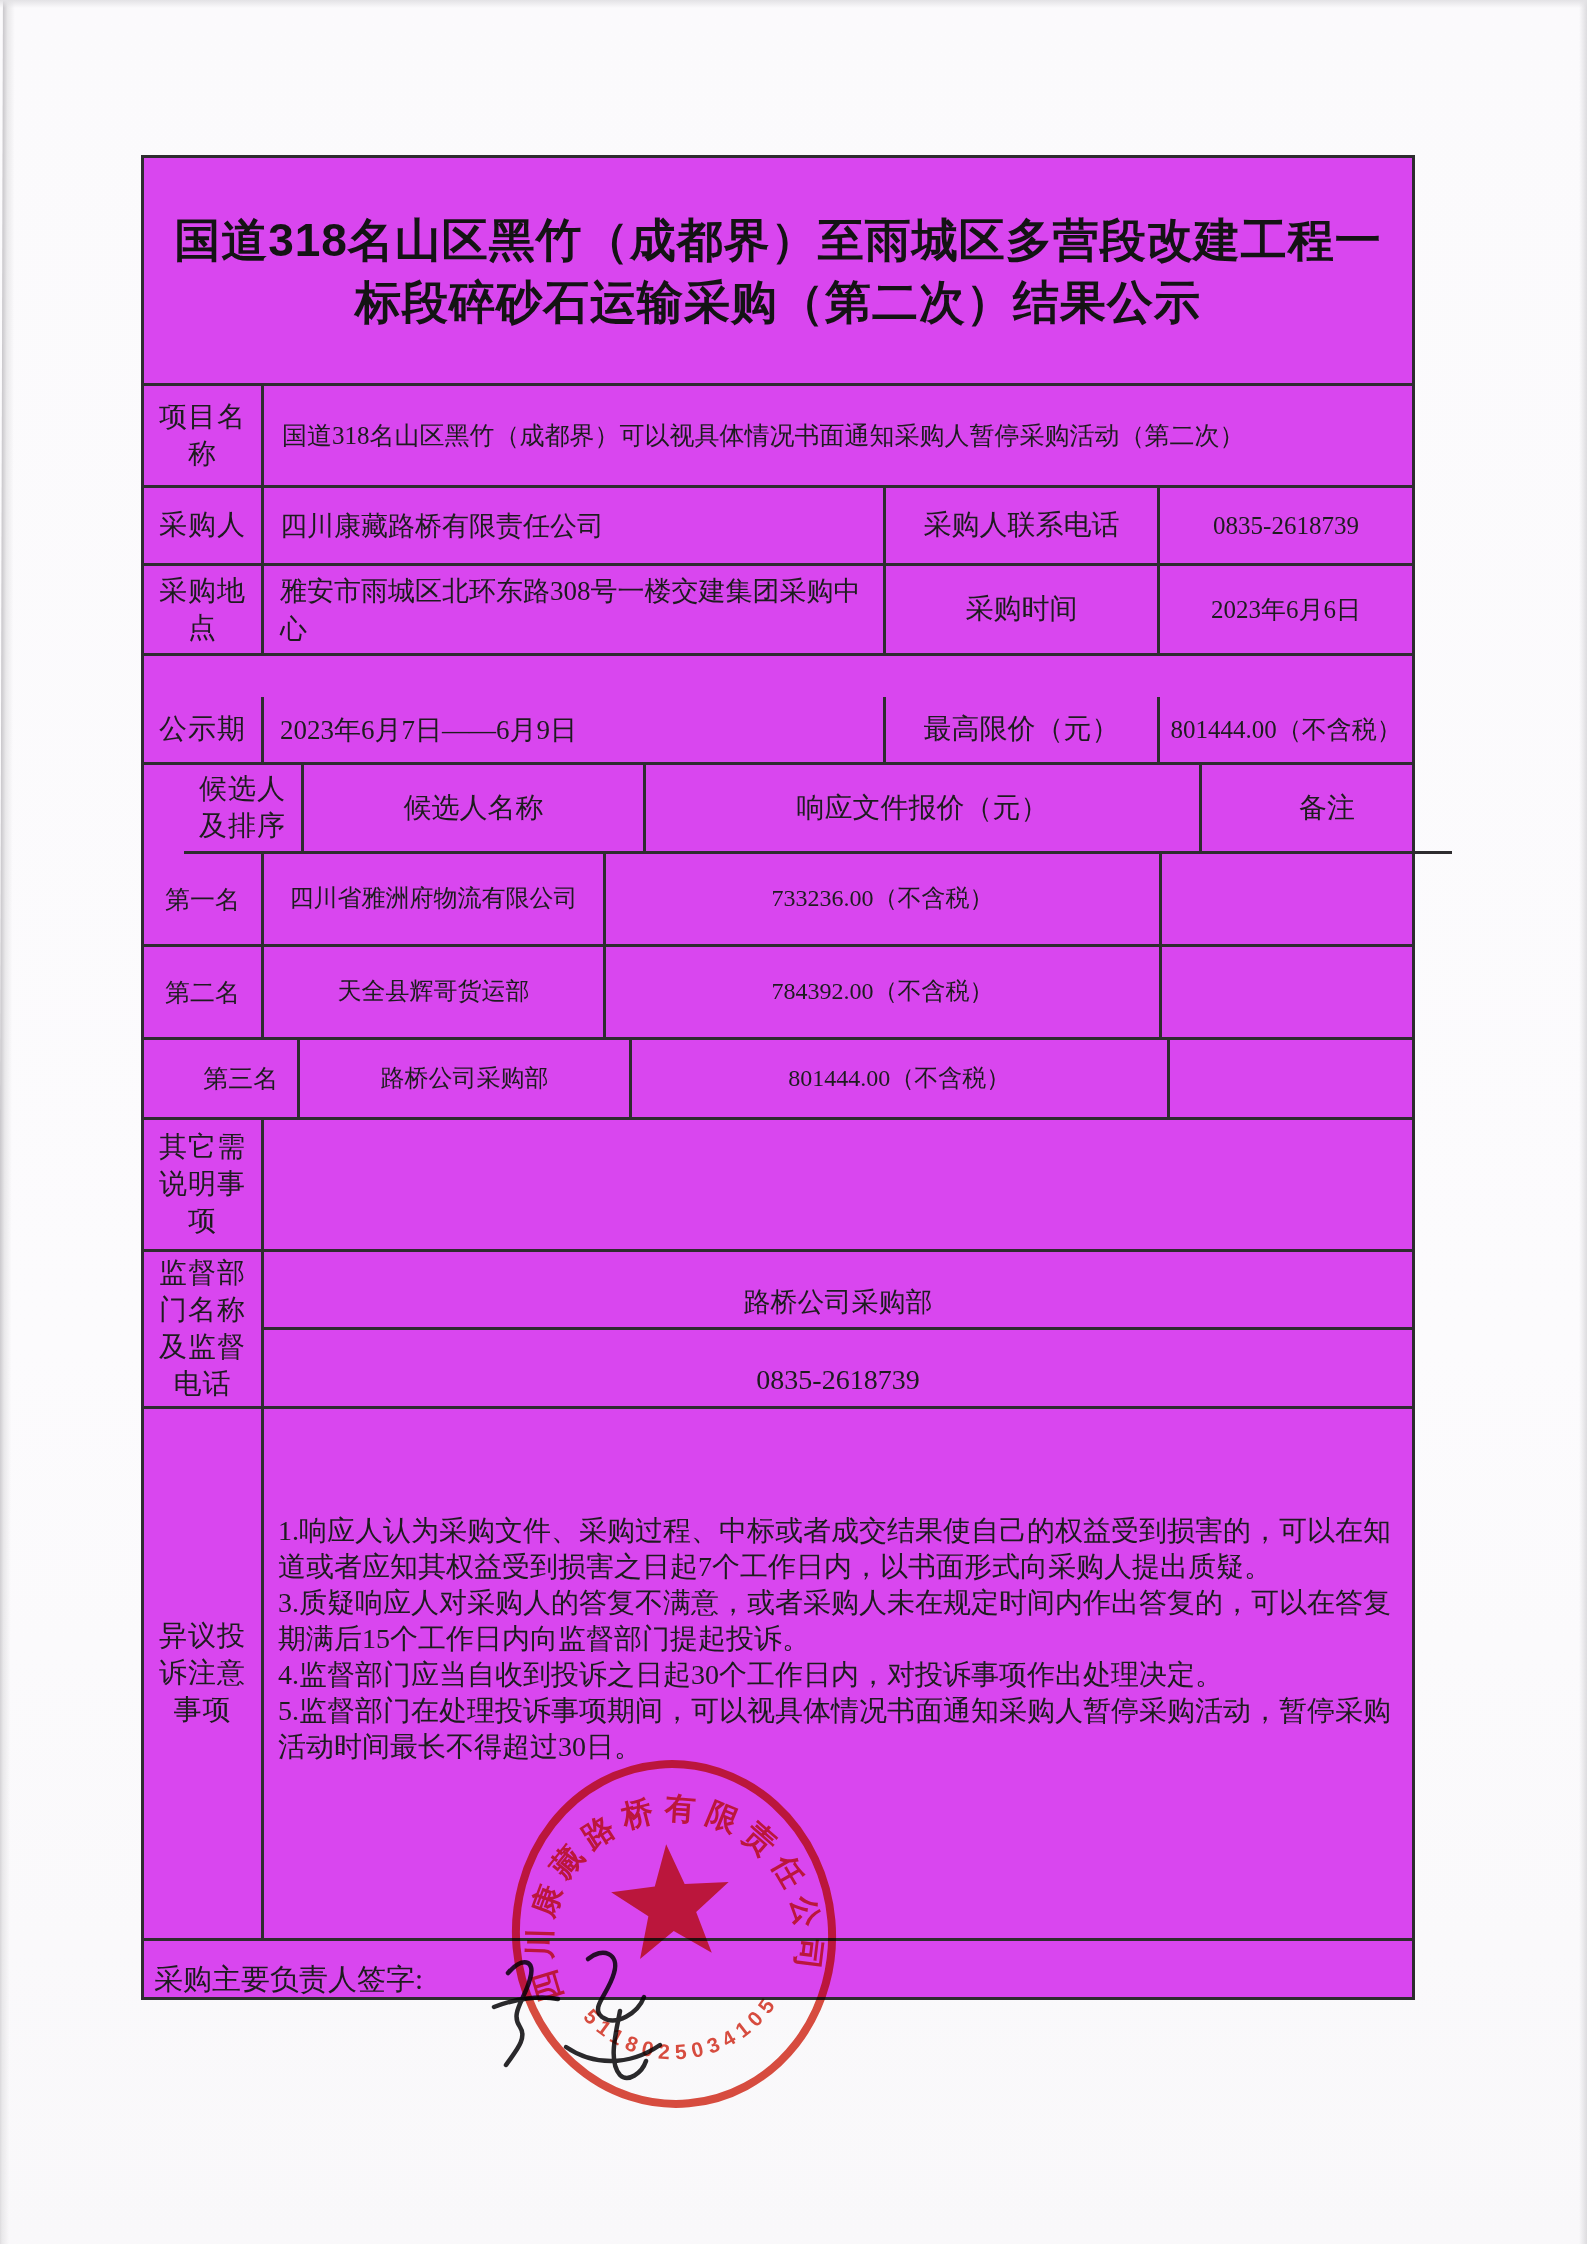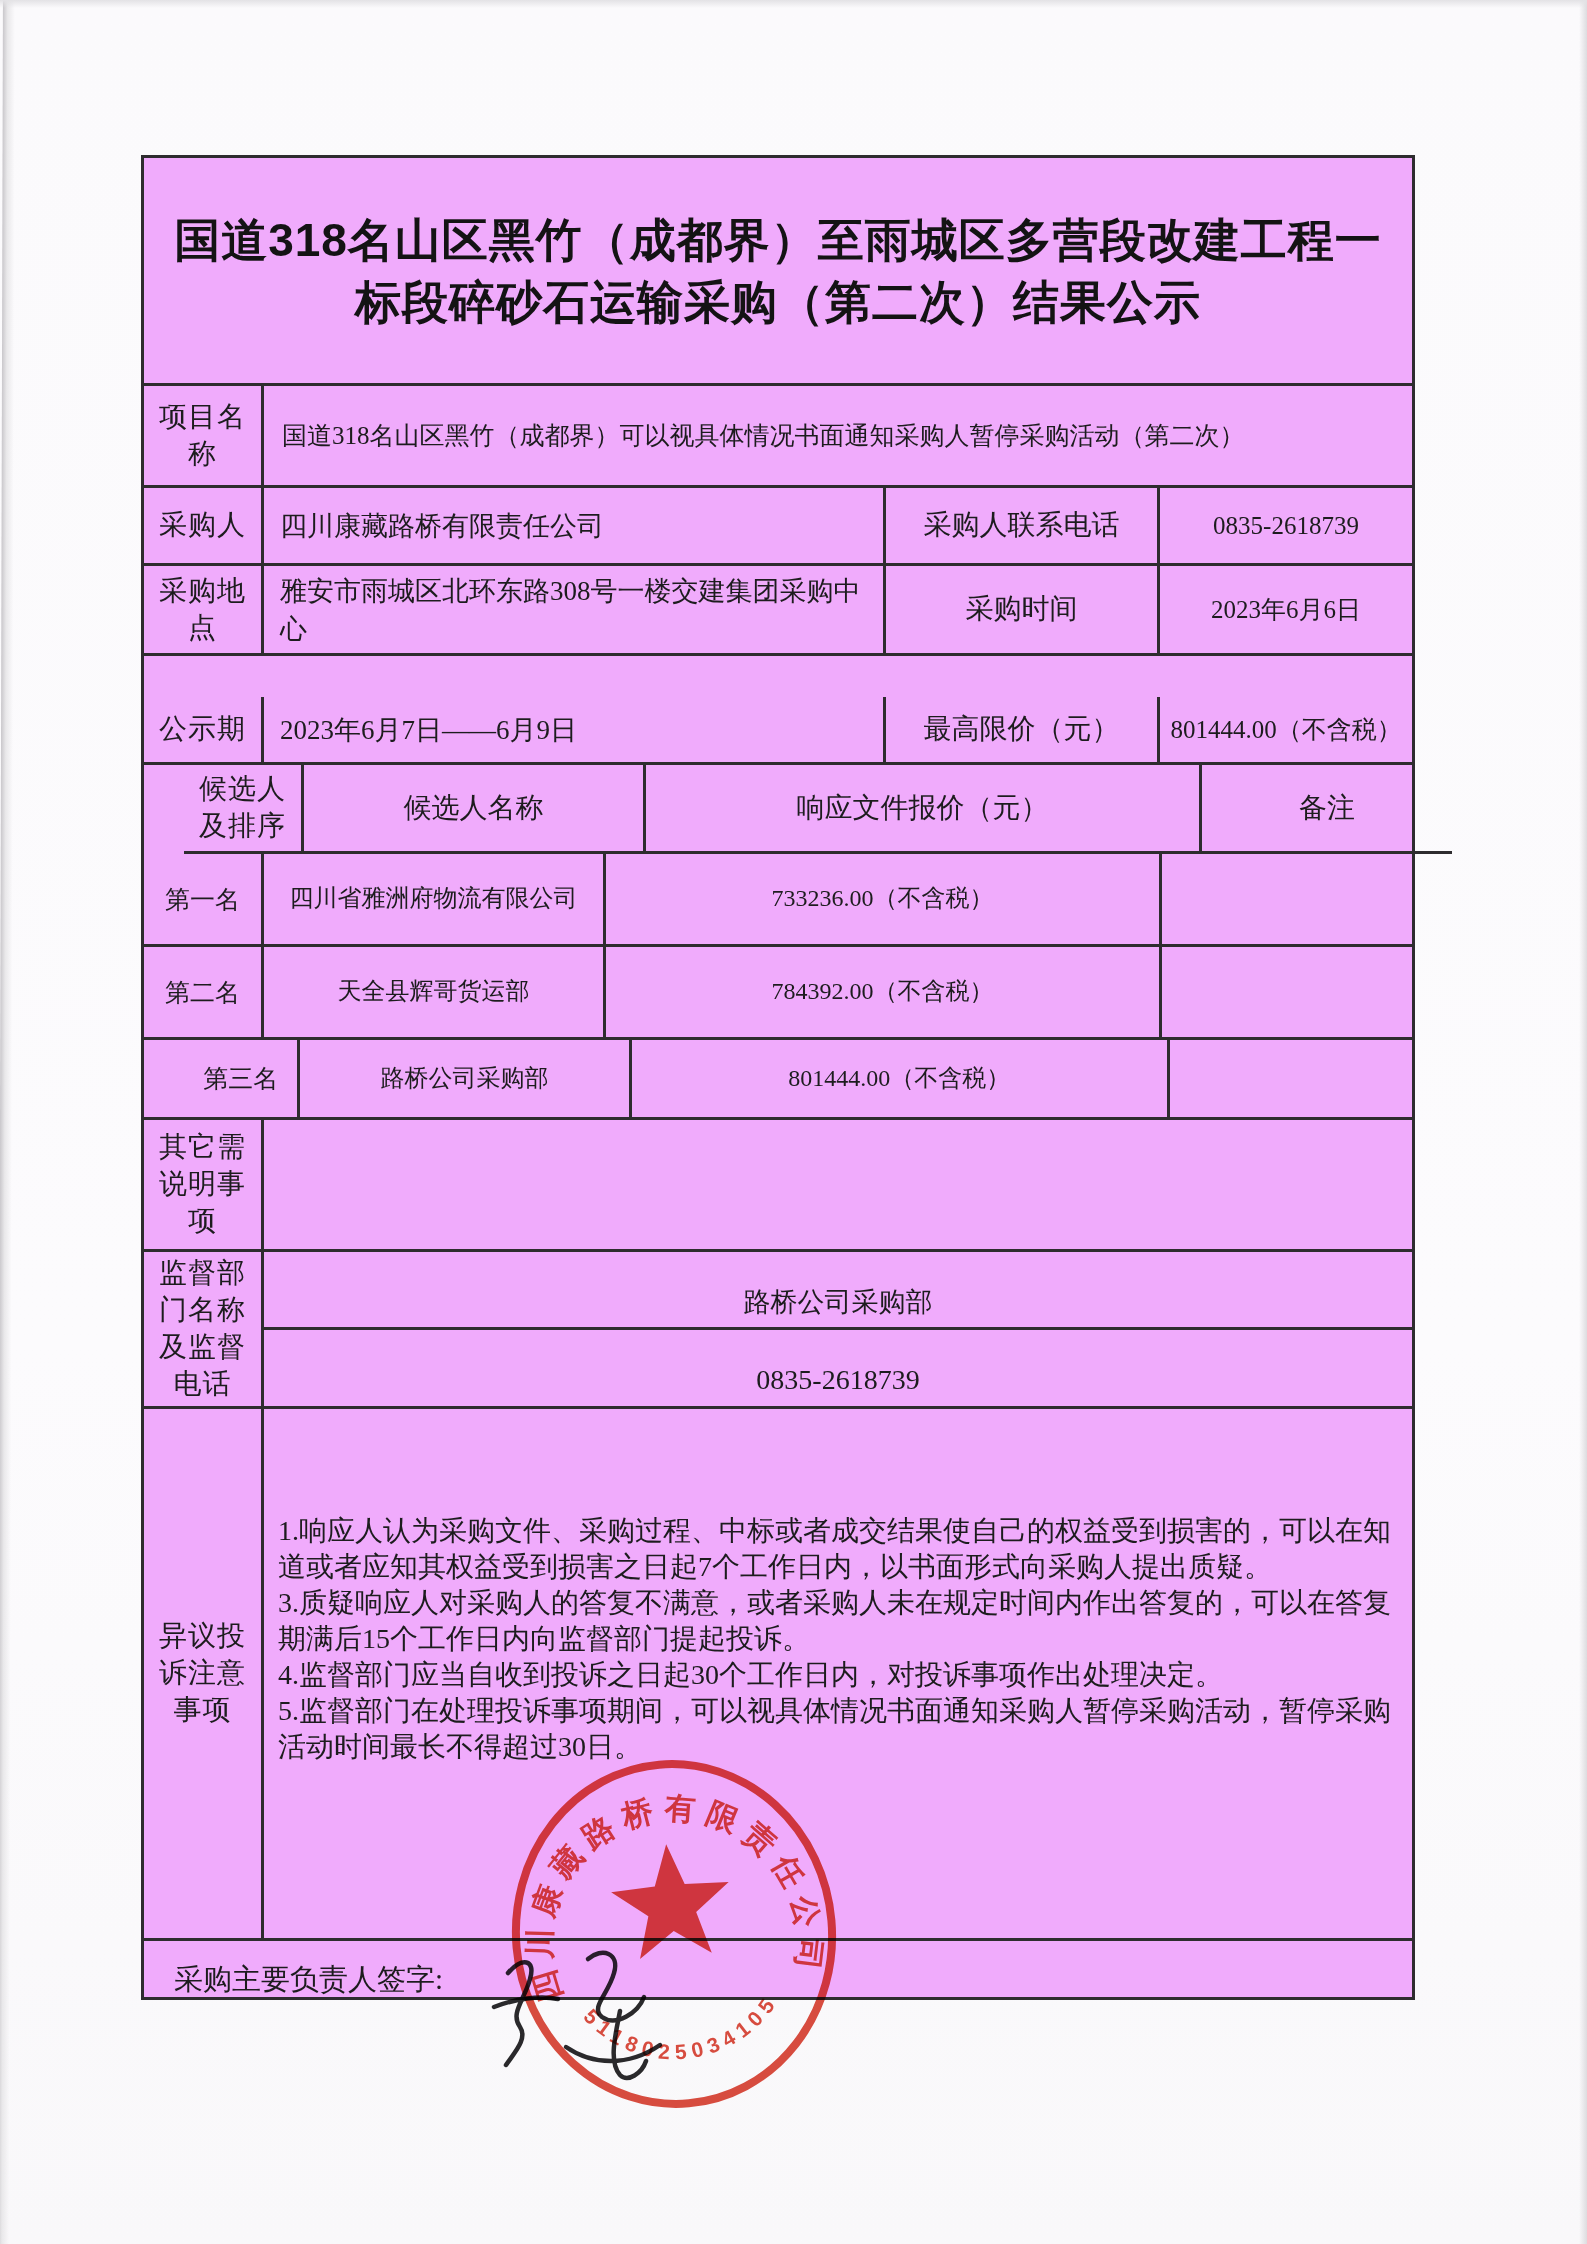--- a/index.html
+++ b/index.html
@@ -26,21 +26,21 @@
     background:linear-gradient(270deg,#dddcdf 0%,rgba(255,255,255,0) 100%);
   }
   .edge-top{
     position:absolute;left:0;top:0;width:100%;height:8px;
     background:linear-gradient(180deg,#e3e2e5 0%,rgba(255,255,255,0) 100%);
   }
   .doc-table{
     position:absolute;left:141px;top:155px;width:1274px;height:1845px;
     border:3px solid #2e2c2f;
     box-sizing:border-box;
-    background:#f0abfc;
+    background:#d946ef;
   }
   .trow{display:flex;width:100%;box-sizing:border-box;border-bottom:3px solid #2e2c2f;}
   .trow:last-child{border-bottom:none;}
   .cell{
     box-sizing:border-box;border-right:3px solid #2e2c2f;
     display:flex;align-items:center;justify-content:center;
     text-align:center;line-height:1.32;
   }
   .cell:last-child{border-right:none;}
   .label-cell{width:120px;font-size:28px;padding:4px 8px;letter-spacing:1px;}
@@ -79,21 +79,21 @@
   }
   .superv-sub.top{height:78px;border-bottom:3px solid #2e2c2f;}
   .superv-sub.bot{height:76px;font-size:28px;}
   .r-dispute{height:532px;}
   .r-dispute .label-cell{align-items:center;}
   .dispute-text{
     width:1148px;display:block;font-size:28px;line-height:36px;
     padding:104px 14px 0 14px;text-align:left;justify-content:flex-start;
   }
   .dispute-line{margin:0;}
-  .r-sign{height:76px;padding-left:20px;}
+  .r-sign{height:76px;}
   .sign-cell{width:100%;justify-content:flex-start;text-align:left;font-size:29px;padding:0 10px;}
   .stamp{
     position:absolute;left:492px;top:1742px;width:364px;height:384px;
     mix-blend-mode:multiply;opacity:0.9;
     transform:rotate(-5deg);
   }
   .signature{
     position:absolute;left:470px;top:1915px;width:260px;height:190px;
     mix-blend-mode:multiply;
   }

